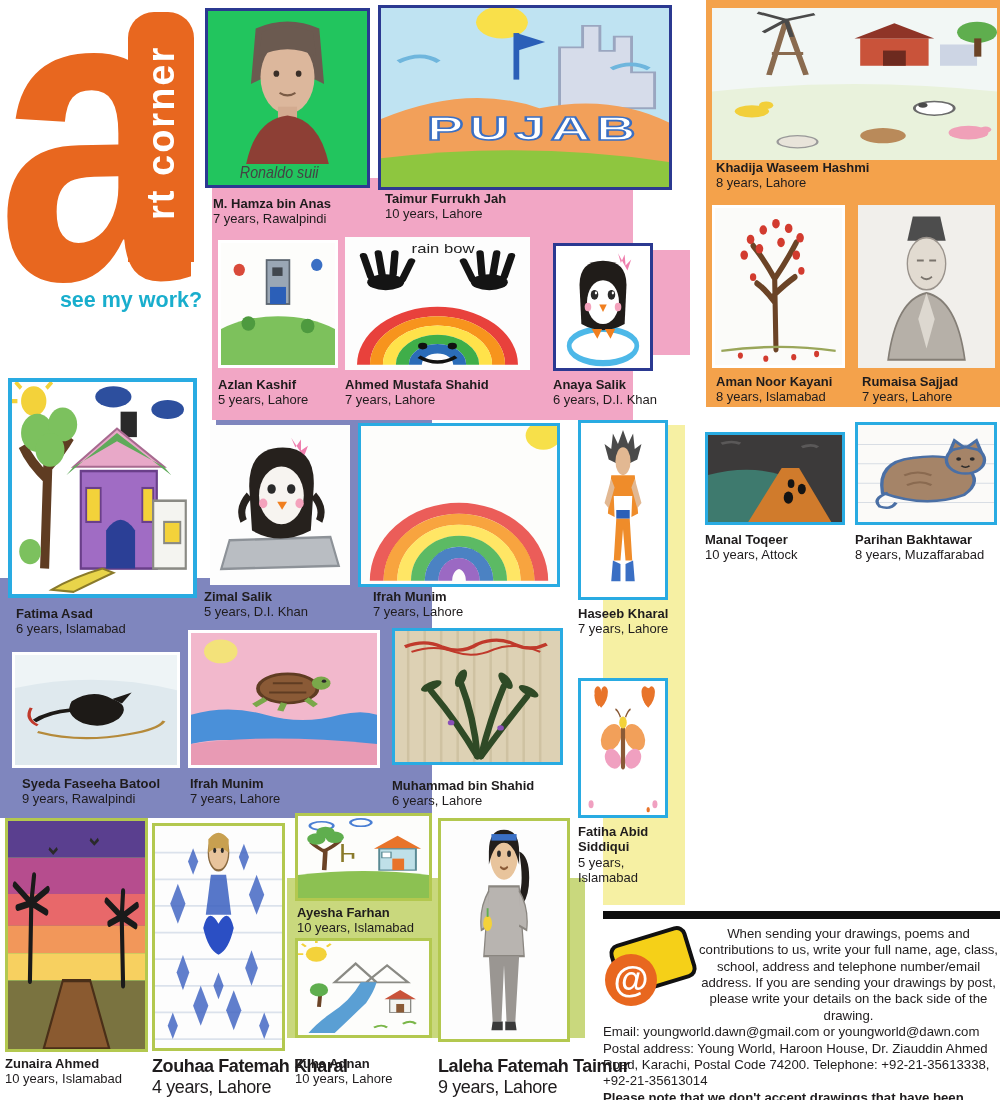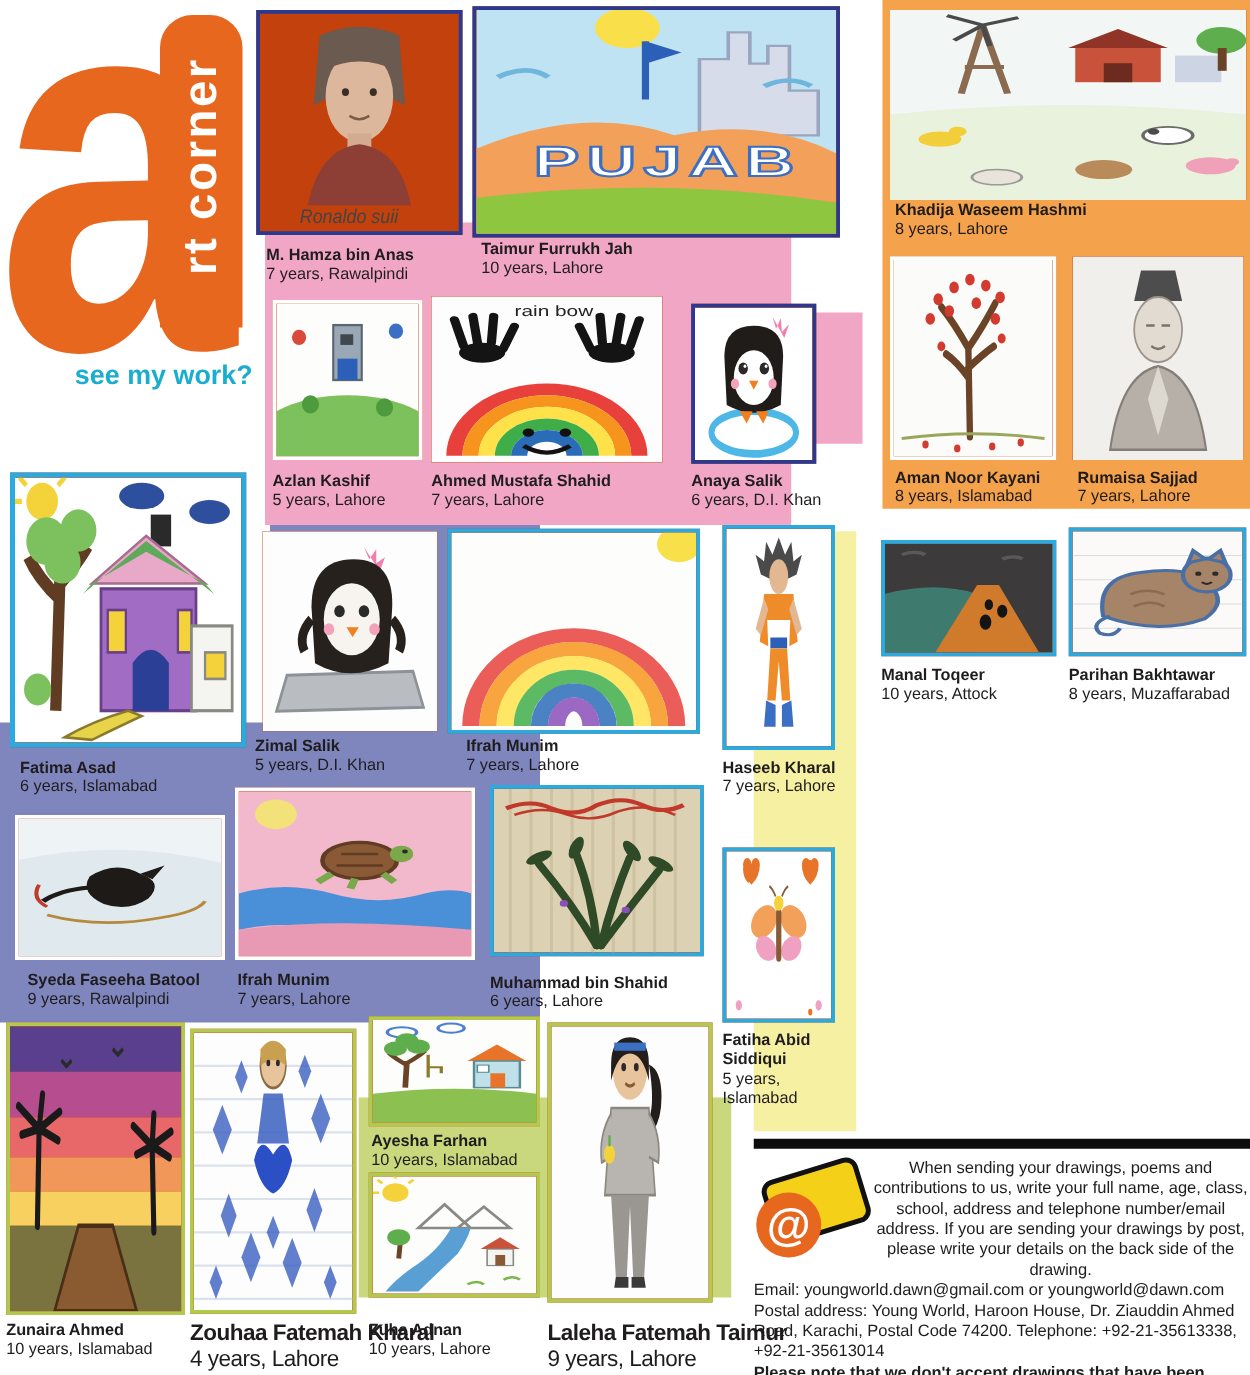--- a/index.html
+++ b/index.html
@@ -1,20 +1,20 @@
 <!DOCTYPE html>
 <html><head>
 <meta charset="utf-8">
 <style>
   html,body{margin:0;padding:0}
   body{width:1000px;height:1100px;position:relative;background:#fff;
        font-family:"Liberation Sans",sans-serif;overflow:hidden;color:#1f1c1d}
   .abs{position:absolute}
   .block{position:absolute}
-  .art{position:absolute;background:#c2410c;box-sizing:border-box;overflow:hidden}
+  .art{position:absolute;background:#22c55e;box-sizing:border-box;overflow:hidden}
   .art svg{display:block;width:100%;height:100%}
   .b-navy{border:3px solid #2b3991}
   .b-cyan{border:3px solid #29abe2}
   .b-cyan4{border:4px solid #29abe2}
   .b-white{border:3px solid #ffffff}
   .b-green{border:3px solid #b3c84f}
   .cap{position:absolute;font-size:13px;line-height:1.18;color:#1f1c1d}
   .cap .nm{font-weight:700}
   .cap.tight{font-size:18px;letter-spacing:-0.4px;white-space:nowrap}
   .logo-bar{position:absolute;left:128px;top:12px;width:66px;height:250px;

